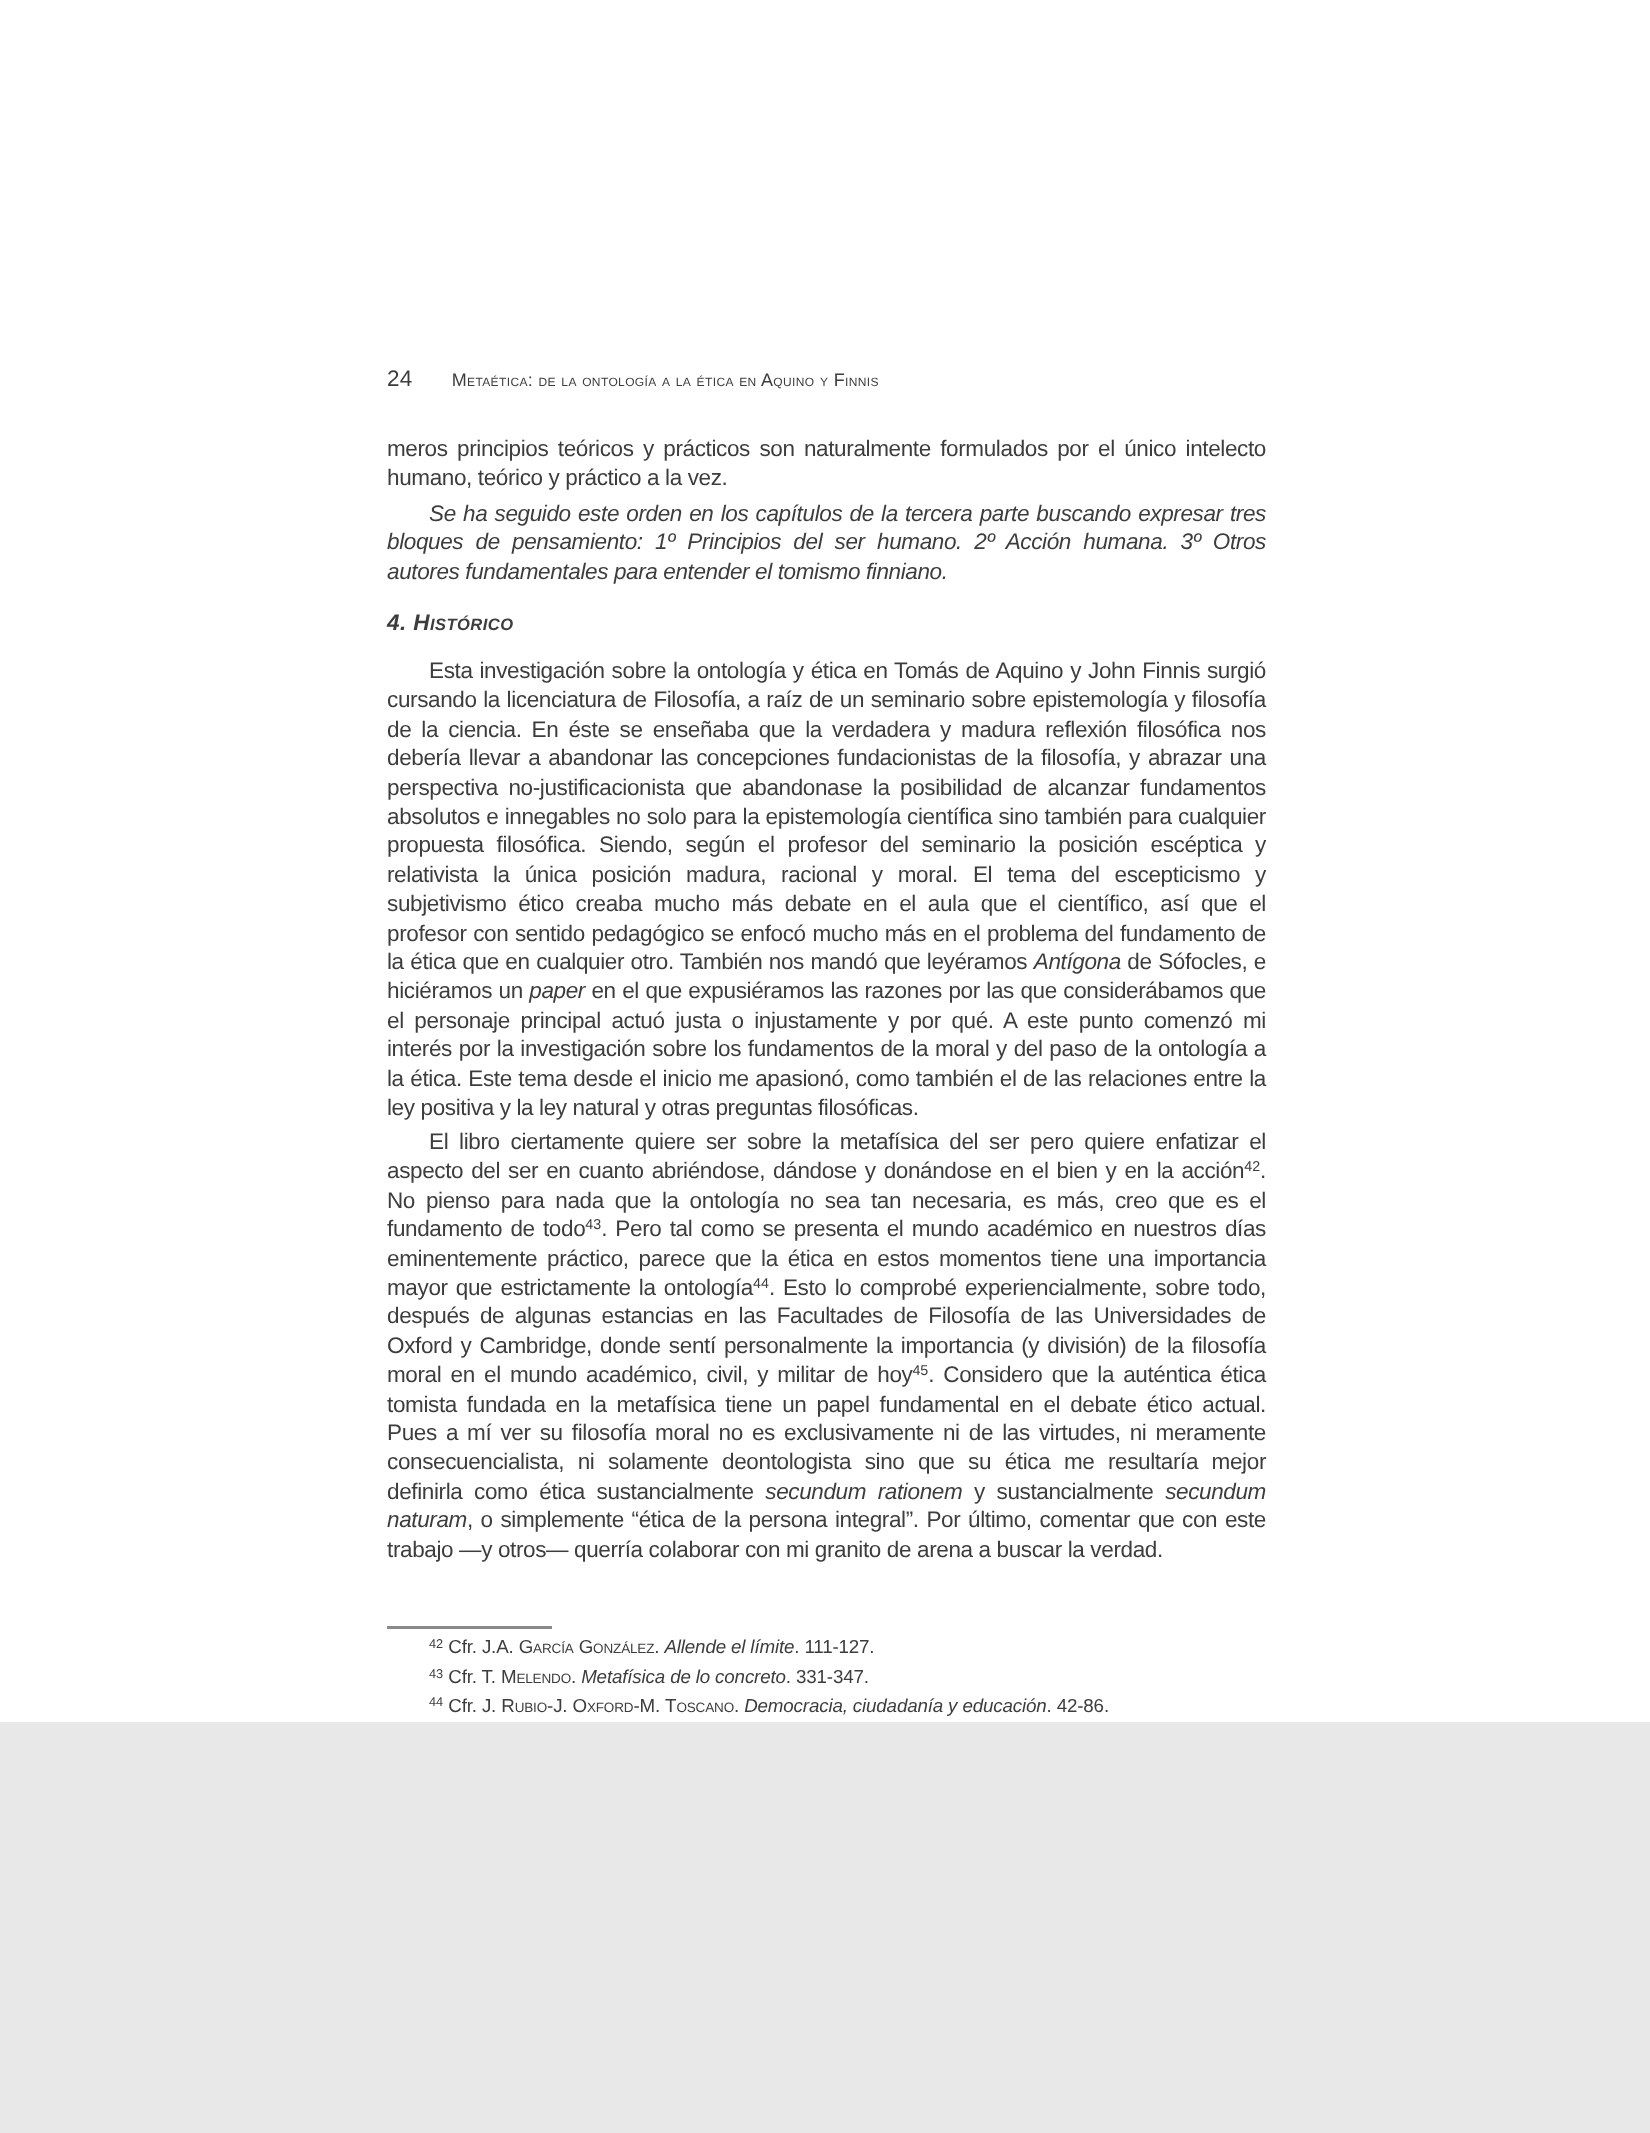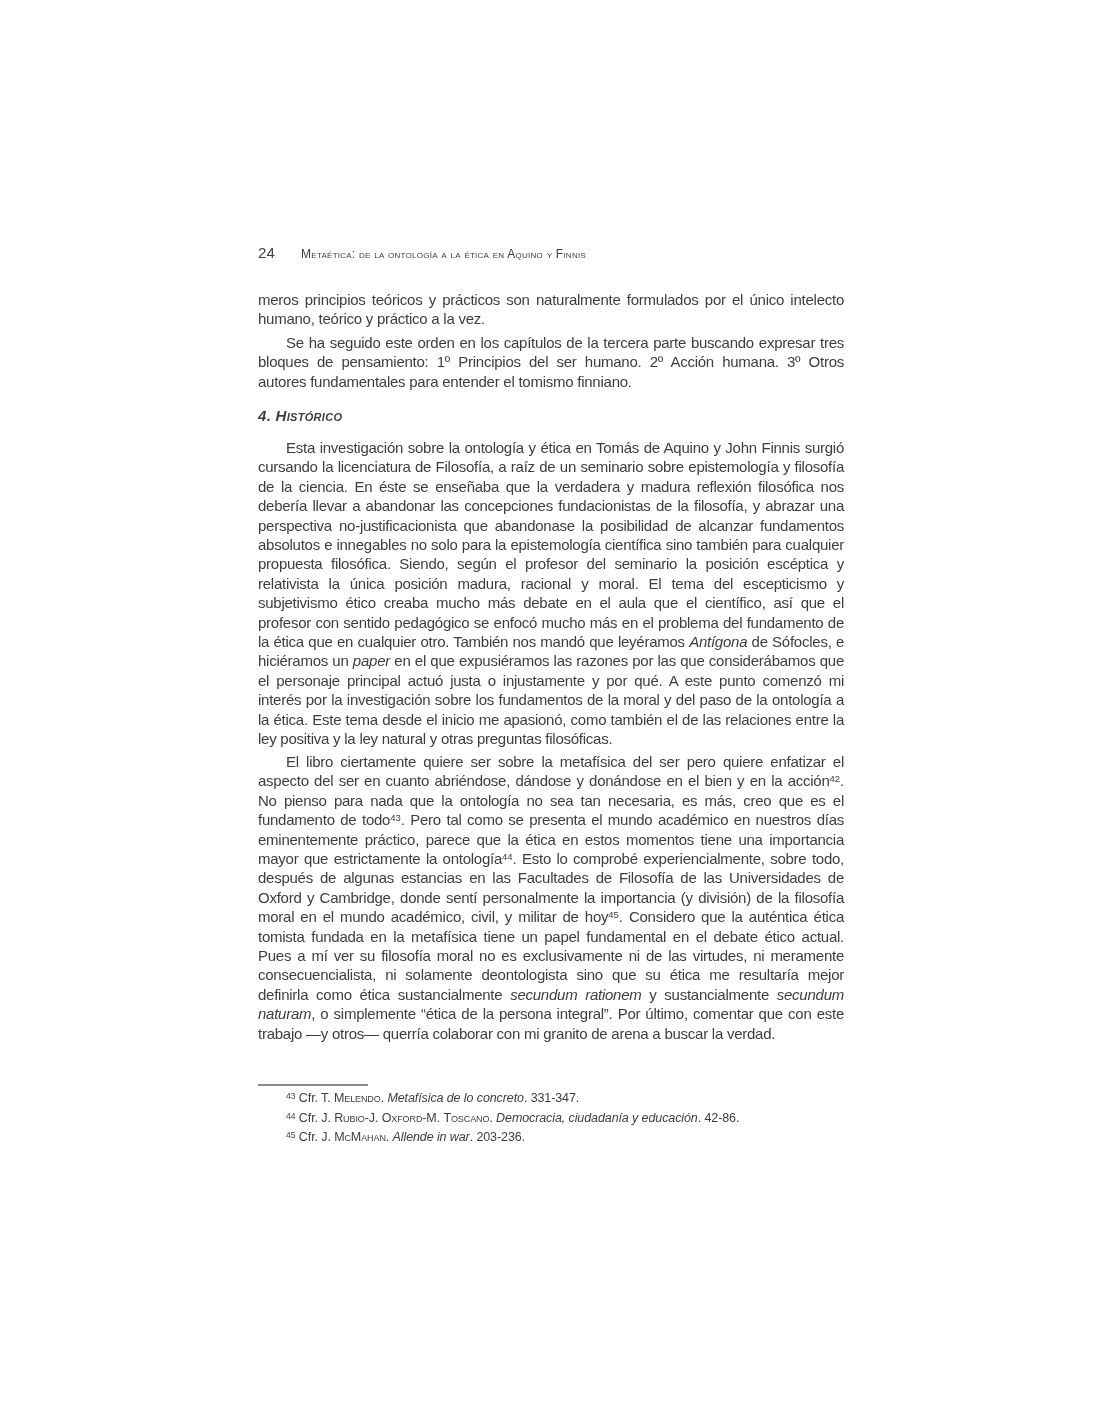--- a/index.html
+++ b/index.html
@@ -4,21 +4,21 @@
 <style>
   :root {
     --bg: #ffffff;
     --text: #3d3d3d;
     --rule: #8a8a8a;
   }
   html, body { margin: 0; padding: 0; background: #e8e8e8; }
   .page {
     position: relative;
     width: 1100px;
-    height: 1422px;
+    height: 1148px;
     background: var(--bg);
     font-family: "Liberation Sans", sans-serif;
     color: var(--text);
     margin: 0 auto;
     overflow: hidden;
   }
   .block {
     position: absolute;
     left: 258px;
     width: 586px;
@@ -39,21 +39,21 @@
     letter-spacing: 0.25px;
   }
   .para {
     font-size: 15px;
     line-height: 19.4px;
     text-align: justify;
     letter-spacing: -0.25px;
   }
   .indent { text-indent: 28px; }
   .p1 { top: 290px; }
-  .p2 { top: 333px; }
+  .p2 { top: 333px; font-style: italic; }
   .section-heading {
     top: 407px;
     margin: 0;
     font-size: 15px;
     font-weight: bold;
     font-style: italic;
     font-variant: small-caps;
     letter-spacing: 0.3px;
   }
   .p3 { top: 438px; }
@@ -99,18 +99,19 @@
 
   <h2 class="block section-heading">4. Histórico</h2>
 
   <div class="block para p3 indent"><span>Esta investigación sobre la ontología y ética en Tomás de Aquino y John Finnis surgió cursando la licenciatura de Filosofía, a raíz de un seminario sobre epistemología y filosofía de la ciencia. En éste se enseñaba que la verdadera y madura reflexión filosófica nos debería llevar a abandonar las concepciones fundacionistas de la filosofía, y abrazar una perspectiva no-justificacionista que abandonase la posibilidad de alcanzar fundamentos absolutos e innegables no solo para la epistemología científica sino también para cualquier propuesta filosófica. Siendo, según el profesor del seminario la posición escéptica y relativista la única posición madura, racional y moral. El tema del escepticismo y subjetivismo ético creaba mucho más debate en el aula que el científico, así que el profesor con sentido pedagógico se enfocó mucho más en el problema del fundamento de la ética que en cualquier otro. También nos mandó que leyéramos </span><span class="run-i">Antígona</span><span> de Sófocles, e hiciéramos un </span><span class="run-i">paper</span><span> en el que expusiéramos las razones por las que considerábamos que el personaje principal actuó justa o injustamente y por qué. A este punto comenzó mi interés por la investigación sobre los fundamentos de la moral y del paso de la ontología a la ética. Este tema desde el inicio me apasionó, como también el de las relaciones entre la ley positiva y la ley natural y otras preguntas filosóficas.</span></div>
 
   <div class="block para p4 indent"><span>El libro ciertamente quiere ser sobre la metafísica del ser pero quiere enfatizar el aspecto del ser en cuanto abriéndose, dándose y donándose en el bien y en la acción</span><span class="run-sup">42</span><span>. No pienso para nada que la ontología no sea tan necesaria, es más, creo que es el fundamento de todo</span><span class="run-sup">43</span><span>. Pero tal como se presenta el mundo académico en nuestros días eminentemente práctico, parece que la ética en estos momentos tiene una importancia mayor que estrictamente la ontología</span><span class="run-sup">44</span><span>. Esto lo comprobé experiencialmente, sobre todo, después de algunas estancias en las Facultades de Filosofía de las Universidades de Oxford y Cambridge, donde sentí personalmente la importancia (y división) de la filosofía moral en el mundo académico, civil, y militar de hoy</span><span class="run-sup">45</span><span>. Considero que la auténtica ética tomista fundada en la metafísica tiene un papel fundamental en el debate ético actual. Pues a mí ver su filosofía moral no es exclusivamente ni de las virtudes, ni meramente consecuencialista, ni solamente deontologista sino que su ética me resultaría mejor definirla como ética sustancialmente </span><span class="run-i">secundum rationem</span><span> y sustancialmente </span><span class="run-i">secundum naturam</span><span>, o simplemente “ética de la persona integral”. Por último, comentar que con este trabajo —y otros— querría colaborar con mi granito de arena a buscar la verdad.</span></div>
 
   <div class="footnote-rule"></div>
 
   <div class="block footnotes">
+    <div class="footnote"><span class="run-sup">42</span><span> Cfr. J.A. </span><span class="run-sc">García González</span><span>. </span><span class="run-i">Allende el límite</span><span>. 111-127.</span></div>
     <div class="footnote"><span class="run-sup">43</span><span> Cfr. T. </span><span class="run-sc">Melendo</span><span>. </span><span class="run-i">Metafísica de lo concreto</span><span>. 331-347.</span></div>
     <div class="footnote"><span class="run-sup">44</span><span> Cfr. J. </span><span class="run-sc">Rubio</span><span>-J. </span><span class="run-sc">Oxford</span><span>-M. </span><span class="run-sc">Toscano</span><span>. </span><span class="run-i">Democracia, ciudadanía y educación</span><span>. 42-86.</span></div>
     <div class="footnote"><span class="run-sup">45</span><span> Cfr. J. </span><span class="run-sc">McMahan</span><span>. </span><span class="run-i">Allende in war</span><span>. 203-236.</span></div>
   </div>
 
 </div>
 
 </body></html>

